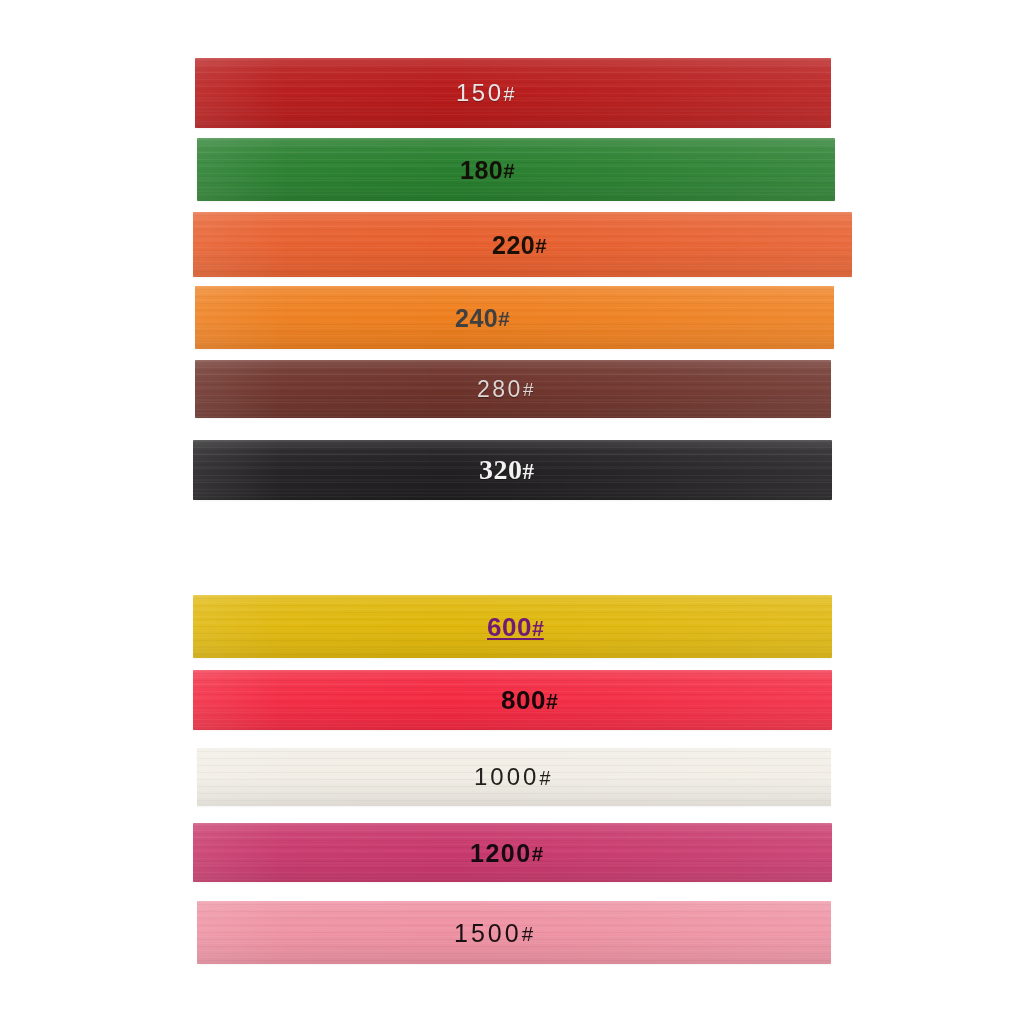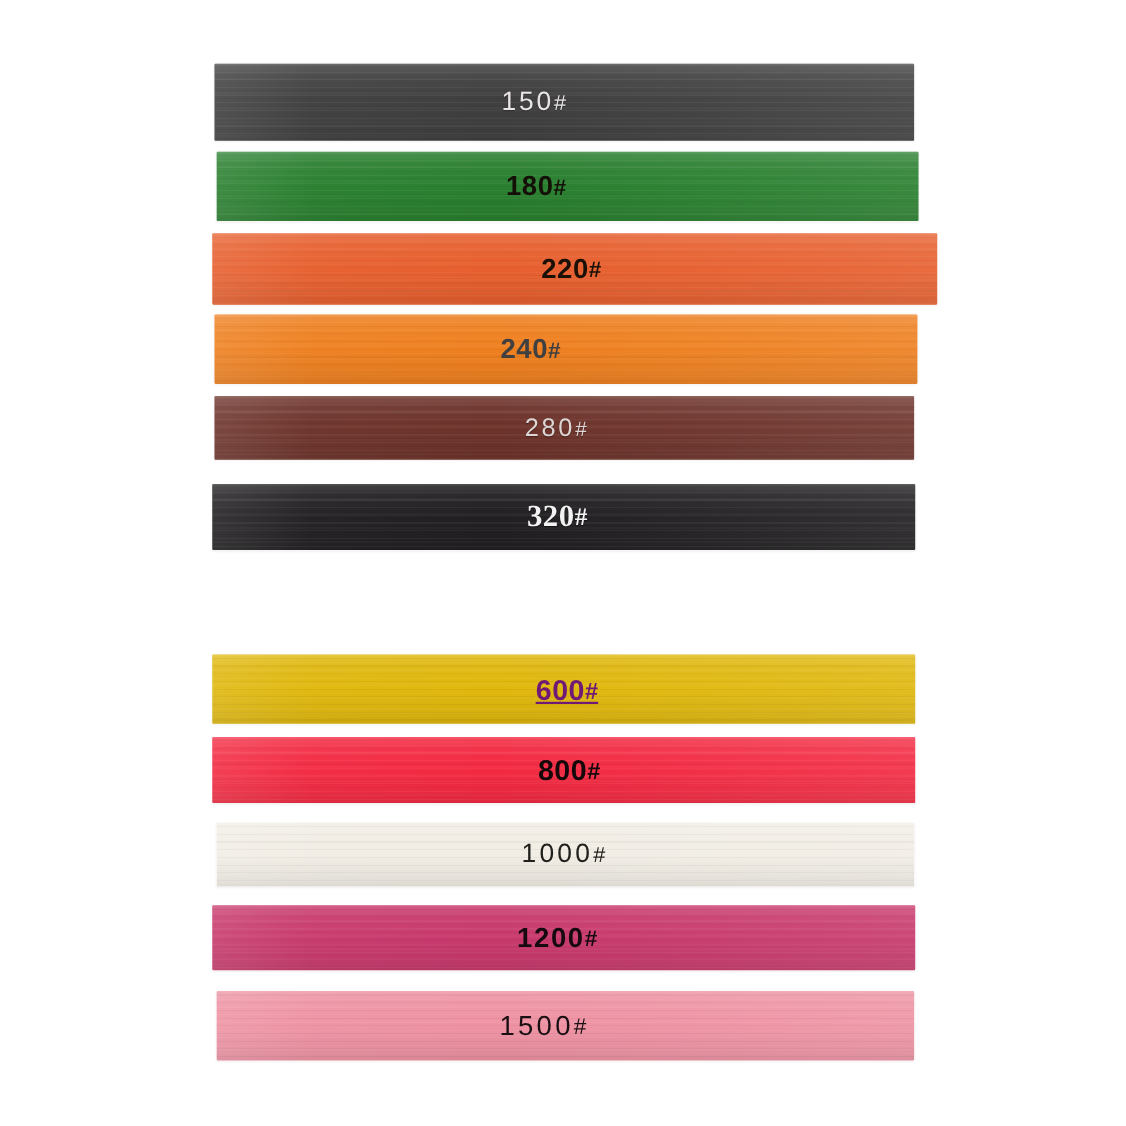--- a/index.html
+++ b/index.html
@@ -135,21 +135,21 @@
     font-size: 0.82em;
     letter-spacing: 0;
     vertical-align: 2%;
   }
 </style>
 </head>
 <body>
 
 <div id="stage">
   <div class="strip-stack" id="strip-stack">
-      <div class="strip" style="left: 195px; top: 58px; width: 636px; height: 70px; background: #404040;">
+      <div class="strip" style="left: 195px; top: 58px; width: 636px; height: 70px; background: #b91c1c;">
         <div class="grain"></div>
         <div class="sheen"></div>
         <div class="label lbl-light" style="left: 261px; font-size: 24px; color: rgb(233, 228, 230);"><span>150</span><span class="hash">#</span></div>
       </div>
       <div class="strip" style="left: 197px; top: 138px; width: 638px; height: 63px; background: rgb(42, 128, 48);">
         <div class="grain"></div>
         <div class="sheen"></div>
         <div class="label lbl-dark" style="left: 263px; font-size: 25px; color: rgb(20, 16, 8);"><span>180</span><span class="hash">#</span></div>
       </div>
       <div class="strip" style="left: 193px; top: 212px; width: 659px; height: 65px; background: rgb(232, 96, 47); text-align: center;">
@@ -173,21 +173,21 @@
         <div class="label lbl-light-bold" style="left: 286px; font-size: 28px; color: rgb(242, 242, 242);"><span>320</span><span class="hash">#</span></div>
       </div>
       <div class="strip" style="left: 193px; top: 595px; width: 639px; height: 63px; background: rgb(224, 184, 13);">
         <div class="grain"></div>
         <div class="sheen"></div>
         <div class="label lbl-dark" style="left: 294px; font-size: 26px; color: #701a75; text-decoration: underline;"><span>600</span><span class="hash">#</span></div>
       </div>
       <div class="strip" style="left: 193px; top: 670px; width: 639px; height: 60px; background: rgb(244, 43, 67);">
         <div class="grain"></div>
         <div class="sheen"></div>
-        <div class="label lbl-dark" style="left: 296px; font-size: 26px; color: rgb(22, 8, 10);"><span>800</span><span class="hash">#</span></div>
+        <div class="label lbl-dark" style="left: 308px; font-size: 26px; color: rgb(22, 8, 10);"><span>800</span><span class="hash">#</span></div>
       </div>
       <div class="strip" style="left: 197px; top: 748px; width: 634px; height: 58px; background: rgb(242, 238, 230);">
         <div class="grain"></div>
         <div class="sheen"></div>
         <div class="label lbl-dark-thin" style="left: 277px; font-size: 24px; color: rgb(34, 32, 28);"><span>1000</span><span class="hash">#</span></div>
       </div>
       <div class="strip" style="left: 193px; top: 823px; width: 639px; height: 59px; background: rgb(201, 58, 109);">
         <div class="grain"></div>
         <div class="sheen"></div>
         <div class="label lbl-dark-mid" style="left: 277px; font-size: 25px; color: rgb(22, 10, 16);"><span>1200</span><span class="hash">#</span></div>

